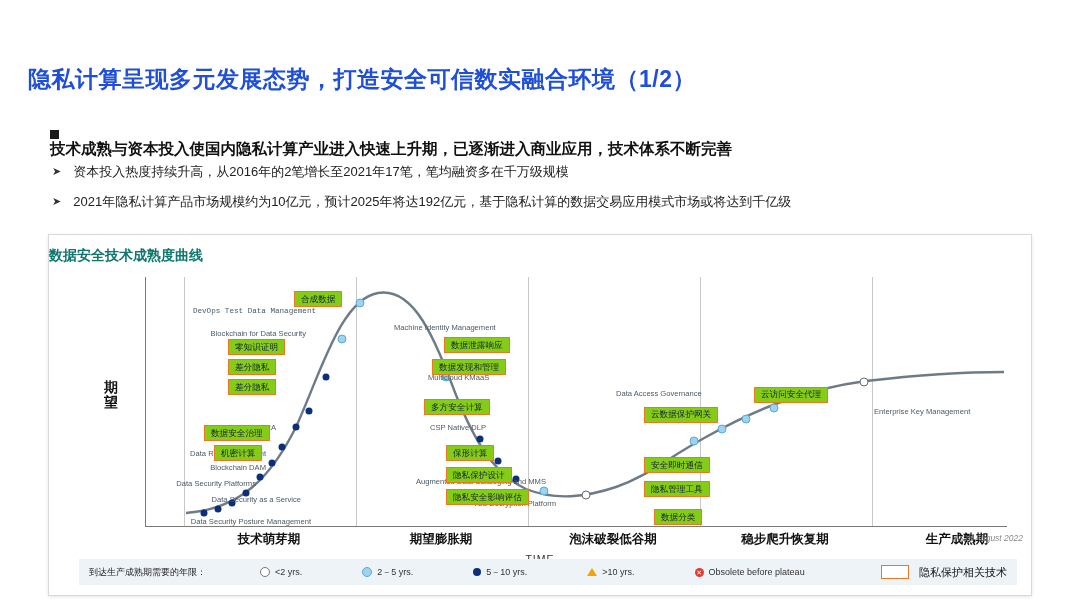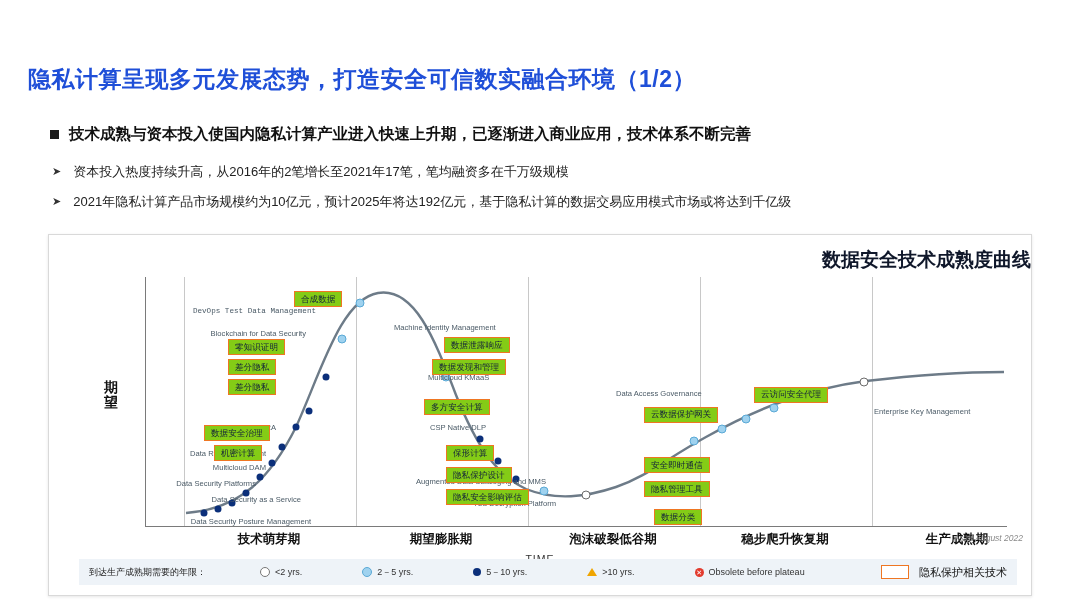--- a/index.html
+++ b/index.html
@@ -29,20 +29,21 @@
     color: #1f4fd8;
     letter-spacing: 0.5px;
     white-space: nowrap;
   }
   .bullet-l1 {
     position: absolute;
     left: 50px;
     top: 88px;
     display: flex;
     align-items: flex-start;
+    flex-direction: column;
   }
   .bullet-l1 .sq {
     width: 9px;
     height: 9px;
     background: #1a1a1a;
     margin-top: 6px;
     margin-right: 10px;
     flex: none;
   }
   .bullet-l1 .txt {
@@ -82,24 +83,24 @@
     background: #ffffff;
     border: 1px solid #d9d9d9;
     box-shadow: 0 1px 3px rgba(0,0,0,0.10);
     box-sizing: border-box;
   }
   .chart-title {
     position: absolute;
     left: 0;
     top: 12px;
     width: 100%;
-    text-align: right;
-    font-size: 19px;
+    text-align: left;
+    font-size: 14px;
     font-weight: bold;
-    color: #0f172a;
+    color: #0f766e;
   }
   .plot {
     position: absolute;
     left: 96px;
     top: 42px;
     width: 862px;
     height: 250px;
     border-left: 1.4px solid #7a7a7a;
     border-bottom: 1.4px solid #7a7a7a;
     box-sizing: border-box;
@@ -312,21 +313,21 @@
       <div class="dot light" style="left:548px; top:164px;"></div>
       <div class="dot light" style="left:576px; top:152px;"></div>
       <div class="dot light" style="left:600px; top:142px;"></div>
       <div class="dot light" style="left:628px; top:131px;"></div>
       <div class="dot light" style="left:660px; top:121px;"></div>
       <div class="dot hollow" style="left:718px; top:105px;"></div>
 
       <div class="plab r" style="left:-30px; top:240px; width:195px;">Data Security Posture Management</div>
       <div class="plab r" style="left:-30px; top:218px; width:185px;">Data Security as a Service</div>
       <div class="plab r" style="left:-80px; top:202px; width:190px;">Data Security Platforms</div>
-      <div class="plab r" style="left:-60px; top:186px; width:180px;">Multicloud DAM</div>
+      <div class="plab r" style="left:-60px; top:186px; width:180px;">Blockchain DAM</div>
       <div class="plab r" style="left:-70px; top:172px; width:190px;">Data Risk Assessment</div>
       <div class="plab r" style="left:30px; top:146px; width:100px;">FinDRA</div>
       <div class="plab r" style="left:-20px; top:52px; width:180px;">Blockchain for Data Security</div>
       <div class="plab r" style="left:-20px; top:30px; width:190px;font-family:Liberation Mono, monospace;">DevOps Test Data Management</div>
       <div class="plab" style="left:248px; top:46px;">Machine Identity Management</div>
       <div class="plab" style="left:282px; top:96px;">Multicloud KMaaS</div>
       <div class="plab" style="left:284px; top:146px;">CSP Native DLP</div>
       <div class="plab" style="left:470px; top:112px;">Data Access Governance</div>
       <div class="plab" style="left:728px; top:130px;">Enterprise Key Management</div>
       <div class="plab r" style="left:250px; top:200px; width:150px;">Augmented Data Cataloging and MMS</div>

